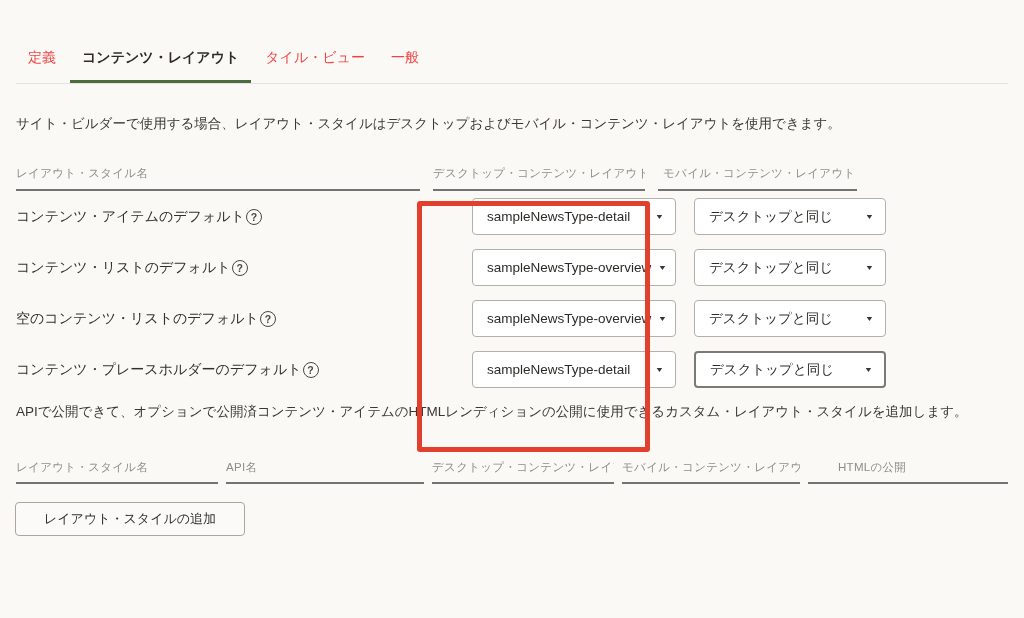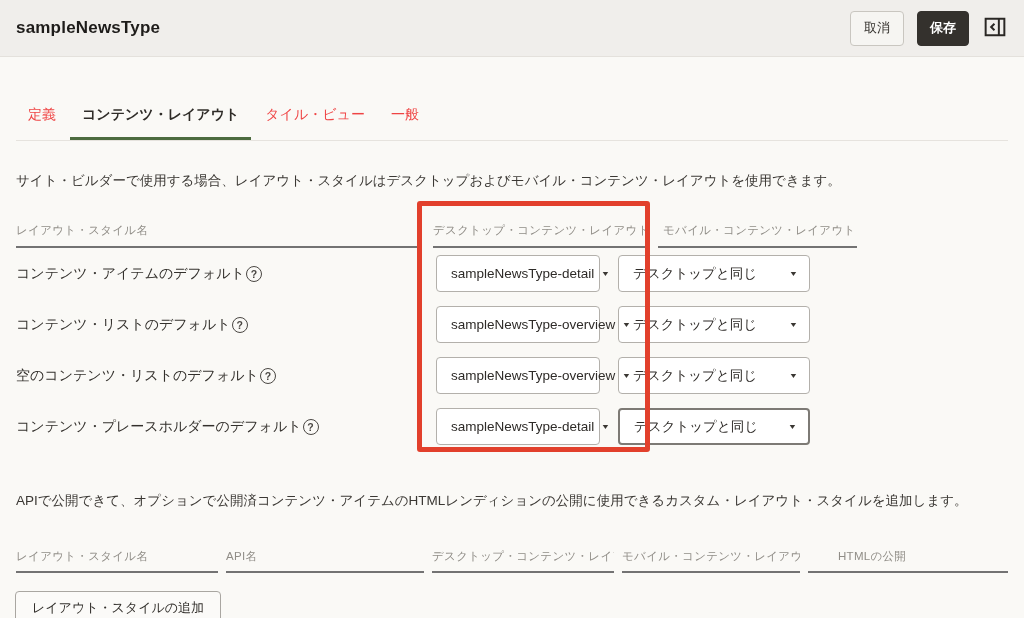--- a/index.html
+++ b/index.html
@@ -41,21 +41,21 @@
     font-size: 14px; color: #ef4444; padding: 9px 12px 10px; cursor: pointer;
     margin-right: 2px; white-space: nowrap;
   }
   .tab.active {
     color: #2f2c28; font-weight: 700;
     padding-bottom: 13px; border-bottom: 3px solid #4c6b3f;
   }
 
   
   .desc { font-size: 13.5px; color: #3b3834; margin: 31px 16px 0; line-height: 18px; }
-  .desc2 { margin-top: 40px; }
+  .desc2 { margin-top: 8px; }
 
   
   .thead1 { display: flex; margin: 33px 0 0 16px; height: 25px; }
   .th {
     font-size: 11.5px; color: #908d87; letter-spacing: .3px;
     border-bottom: 2px solid #737373; white-space: nowrap; overflow: hidden;
   }
   .th1-name    { width: 404px; margin-right: 13px; }
   .th1-desktop { width: 212px; margin-right: 13px; }
   .th1-mobile  { width: 199px; padding-left: 5px; }
@@ -66,67 +66,51 @@
     width: 16px; height: 16px; border: 1.3px solid #4a4743; border-radius: 50%;
     font-size: 10.5px; color: #4a4743; display: inline-flex; align-items: center;
     justify-content: center; flex: 0 0 auto; cursor: pointer; font-weight: 700;
   }
   .dropdown {
     height: 37px; background: #ffffff; border: 1px solid #b3b0ab; border-radius: 4px;
     display: flex; align-items: center; justify-content: space-between;
     padding: 0 12px 0 14px; font-size: 13.5px; color: #2e2b28; cursor: pointer;
     white-space: nowrap;
   }
-  .dd-desktop { width: 164px; margin-right: 18px; }
+  .dd-desktop { width: 204px; margin-right: 18px; margin-left: 36px; }
   .dd-mobile  { width: 192px; }
   .dd-focused { border: 2px solid #7d7a75; }
   .caret { font-size: 7px; color: #3a3733; transform: scaleX(1.35); margin-left: 8px; }
 
   
   .thead2 { display: flex; margin: 39px 0 0 16px; height: 24px; }
   .th2-1 { width: 202px; margin-right: 8px; }
   .th2-2 { width: 198px; margin-right: 8px; }
   .th2-3 { width: 182px; margin-right: 8px; }
   .th2-4 { width: 178px; margin-right: 8px; }
   .th2-5 { width: 200px; padding-left: 30px; }
 
   .add-btn {
-    margin: 18px 0 0 15px; height: 34px; padding: 0 16px;
+    margin: 18px 0 0 15px; height: 34px; padding: 0 28px;
     background: #fbfaf8; border: 1px solid #a9a6a1; border-radius: 4px;
     font-family: inherit; font-size: 13px; color: #33302c; cursor: pointer;
   }
 
   
   .red-annotation {
     position: absolute; left: 417px; top: 201px; width: 233px; height: 251px;
     border: 5px solid #e2402c; border-radius: 3px; pointer-events: none; z-index: 10;
   }
 </style>
 </head>
 <body>
 
 <div class="screen">
 
   
-  <header class="app-header">
-    <div class="page-title">sampleNewsType</div>
-    <div class="header-actions">
-      <button class="btn btn-cancel">取消</button>
-      <button class="btn btn-save">保存</button>
-      <button class="btn-collapse">
-        <span>
-          <svg width="22" height="22" viewBox="0 0 20 20" fill="none" stroke="#2a2724" stroke-width="1.8">
-            <rect x="1.5" y="2.5" width="17" height="15"></rect>
-            <line x1="13.5" y1="2.5" x2="13.5" y2="17.5"></line>
-            <path d="M9.5 7 L6.5 10 L9.5 13"></path>
-          </svg>
-        </span>
-      </button>
-    </div>
-  </header>
 
   
   <div class="tabbar-wrap">
     <nav class="tabbar">
       <div class="tab">定義</div>
       <div class="tab active">コンテンツ・レイアウト</div>
       <div class="tab">タイル・ビュー</div>
       <div class="tab">一般</div>
     </nav>
   </div>

